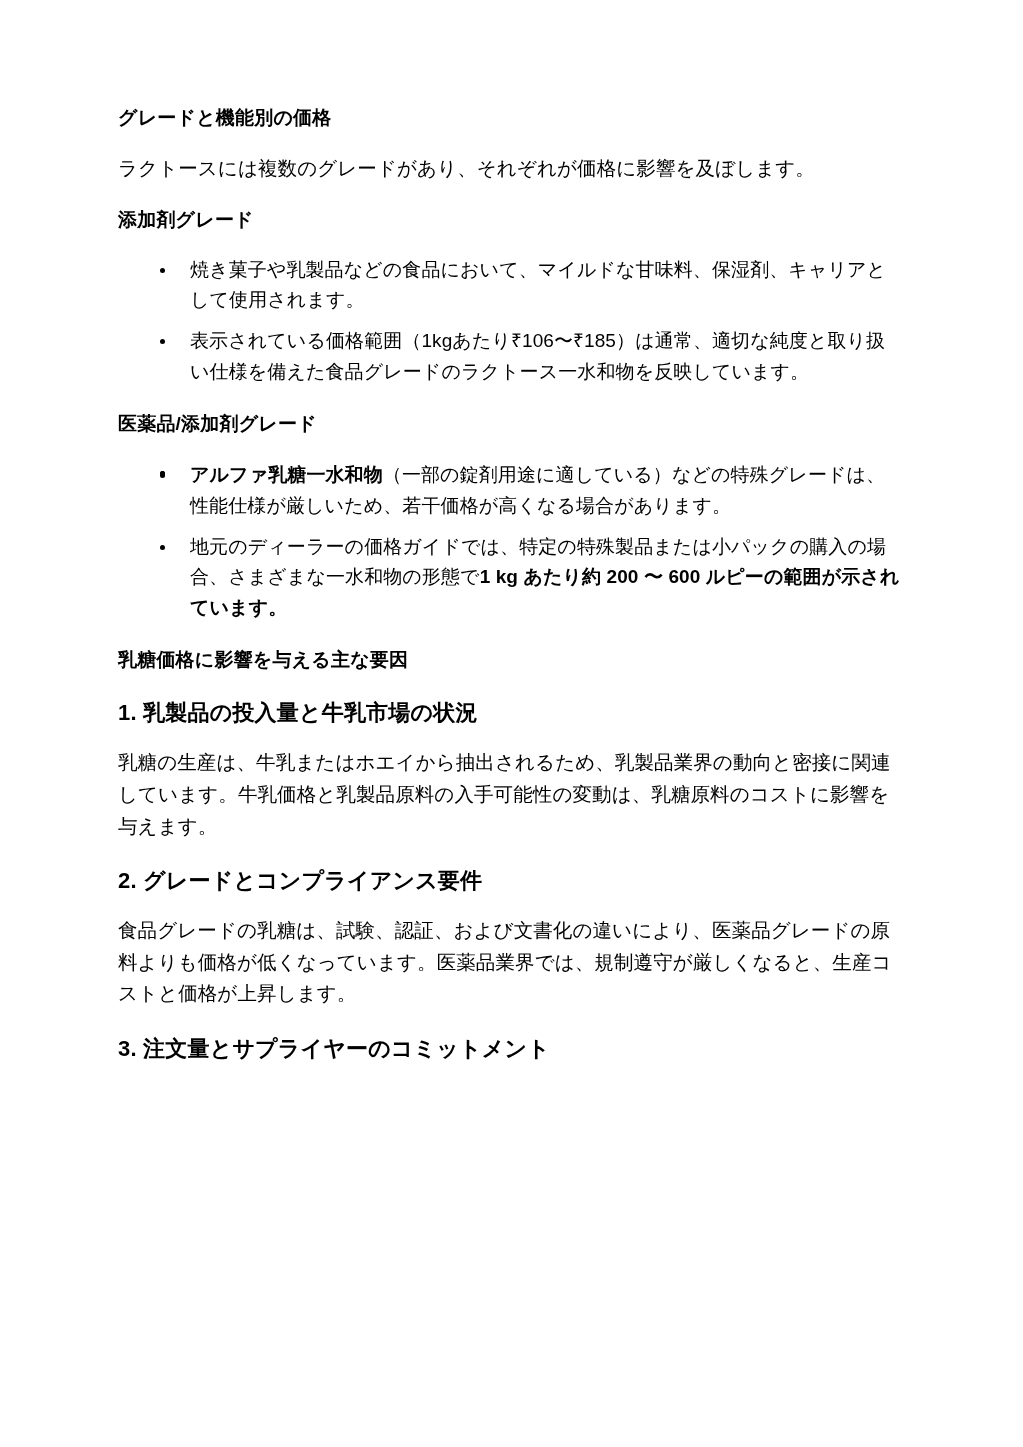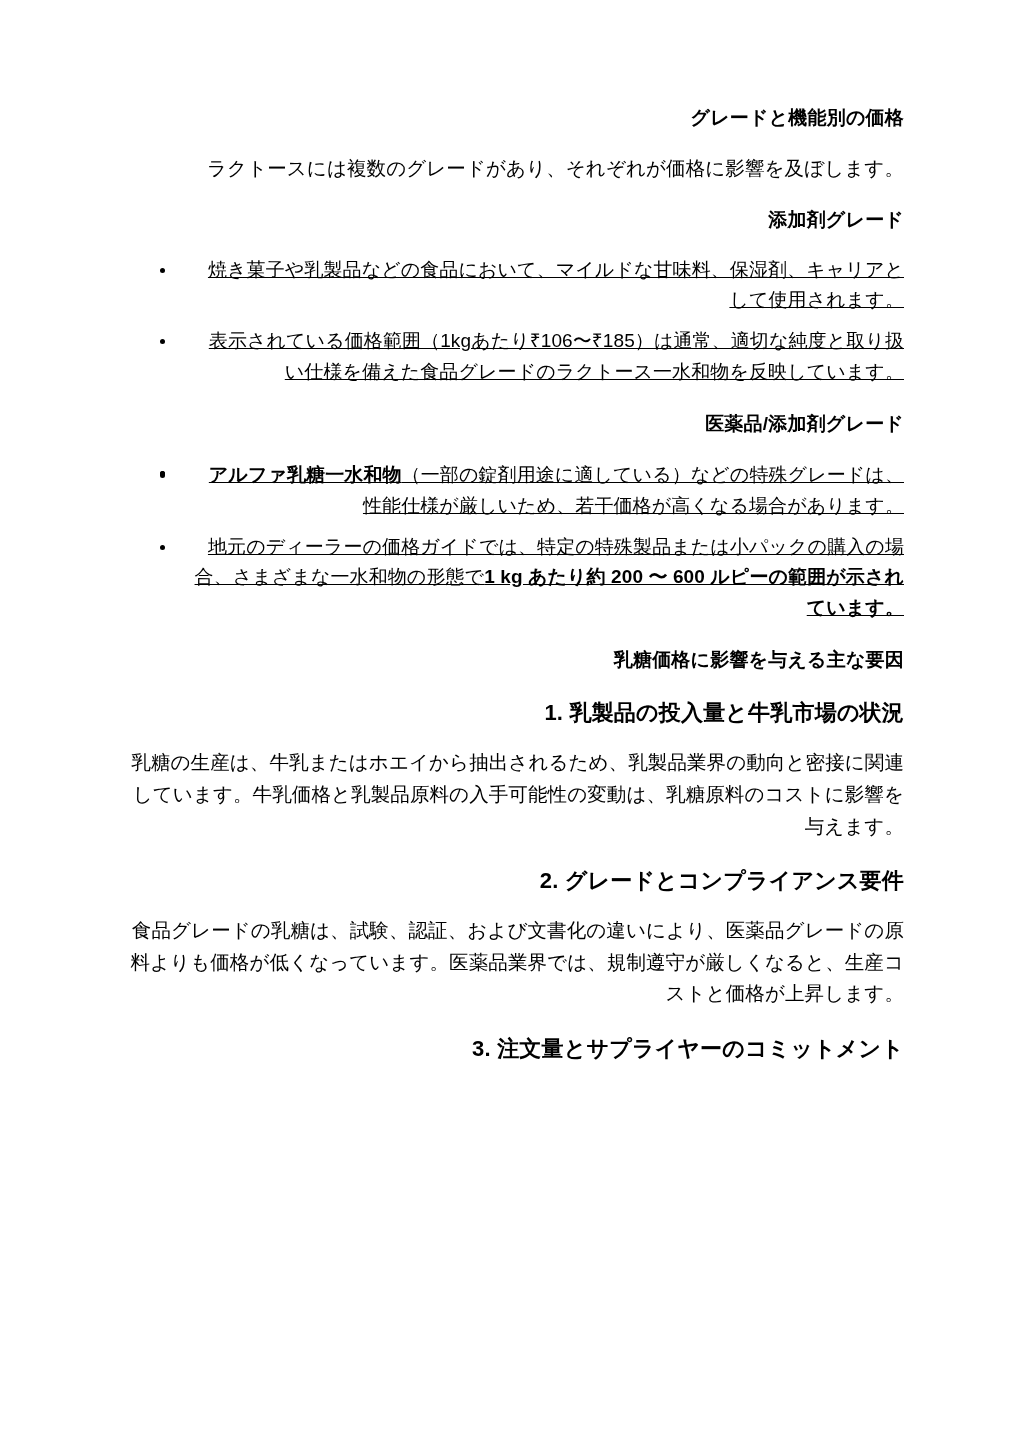--- a/index.html
+++ b/index.html
@@ -16,40 +16,38 @@
   }
   .page {
     width: 1023px;
     min-height: 1447px;
     box-sizing: border-box;
     padding: 104px 120px 60px 118px;
     background: #ffffff;
   }
   .doc {
     width: 786px;
-    text-align: right;
   }
   h3.heading {
     font-size: 19px;
     font-weight: bold;
     line-height: 1.5;
     margin: 0 0 20px 0;
     letter-spacing: 0.2px;
   }
   p.para {
     font-size: 19.5px;
     line-height: 1.62;
     margin: 16px 0 22px 0;
     letter-spacing: 0.1px;
   }
   ul.bullets {
     list-style: none;
     margin: 0 0 20px 0;
     padding: 0;
-    text-decoration: underline;
   }
   ul.bullets li {
     position: relative;
     font-size: 19px;
     line-height: 1.62;
     margin: 0 0 10px 0;
     padding-left: 72px;
     letter-spacing: 0.1px;
   }
   ul.bullets li:last-child {

